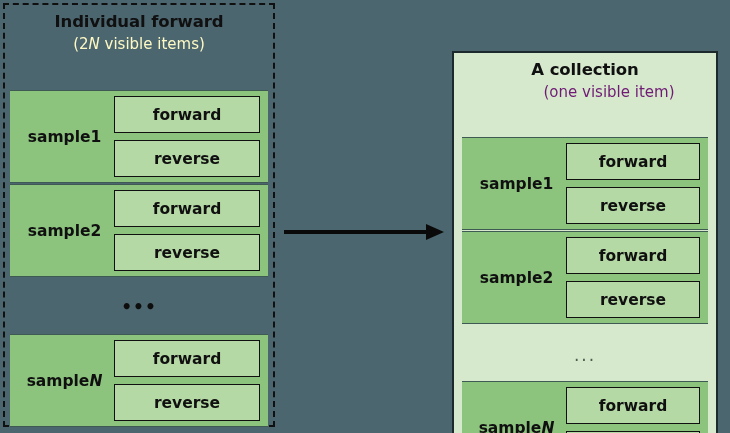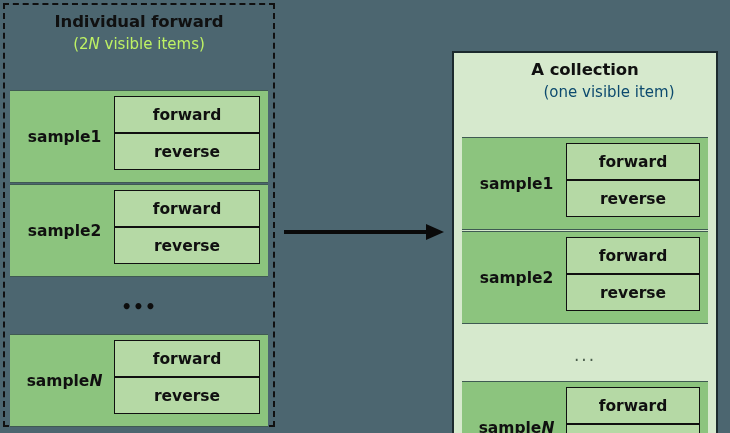--- a/index.html
+++ b/index.html
@@ -54,23 +54,23 @@
     font-weight: bold;
     letter-spacing: -0.1px;
     line-height: 22px;
   }
   .panel-sub {
     font-size: 15px;
     line-height: 21px;
     margin-top: 1px;
   }
   .left-panel .panel-title { color: #101010; }
-  .left-panel .panel-sub   { color: #bef264; }
+  .left-panel .panel-sub   { color: #fef9c3; }
   .right-panel .panel-title { color: #101010; }
-  .right-panel .panel-sub   { color: #0c4a6e; padding-left: 48px; }
+  .right-panel .panel-sub   { color: #701a75; padding-left: 48px; }
   .panel-sub em { font-style: italic; }
 
   
   .sample {
     position: absolute;
     box-sizing: border-box;
     background: #8cc47e;
     border-top: 1px solid #3f5a52;
     border-bottom: 1px solid #3f5a52;
   }
@@ -91,20 +91,21 @@
   .sample-label em { font-style: italic; }
 
   .reads {
     position: absolute;
     left: 104px;
     right: 8px;
     top: 5px;
     bottom: 5px;
     display: flex;
     flex-direction: column;
+    justify-content: space-between;
   }
   .read-box {
     height: 37px;
     box-sizing: border-box;
     background: #b5d9a5;
     border: 1.6px solid #101010;
     display: flex;
     align-items: center;
     justify-content: center;
     font-size: 15.5px;

